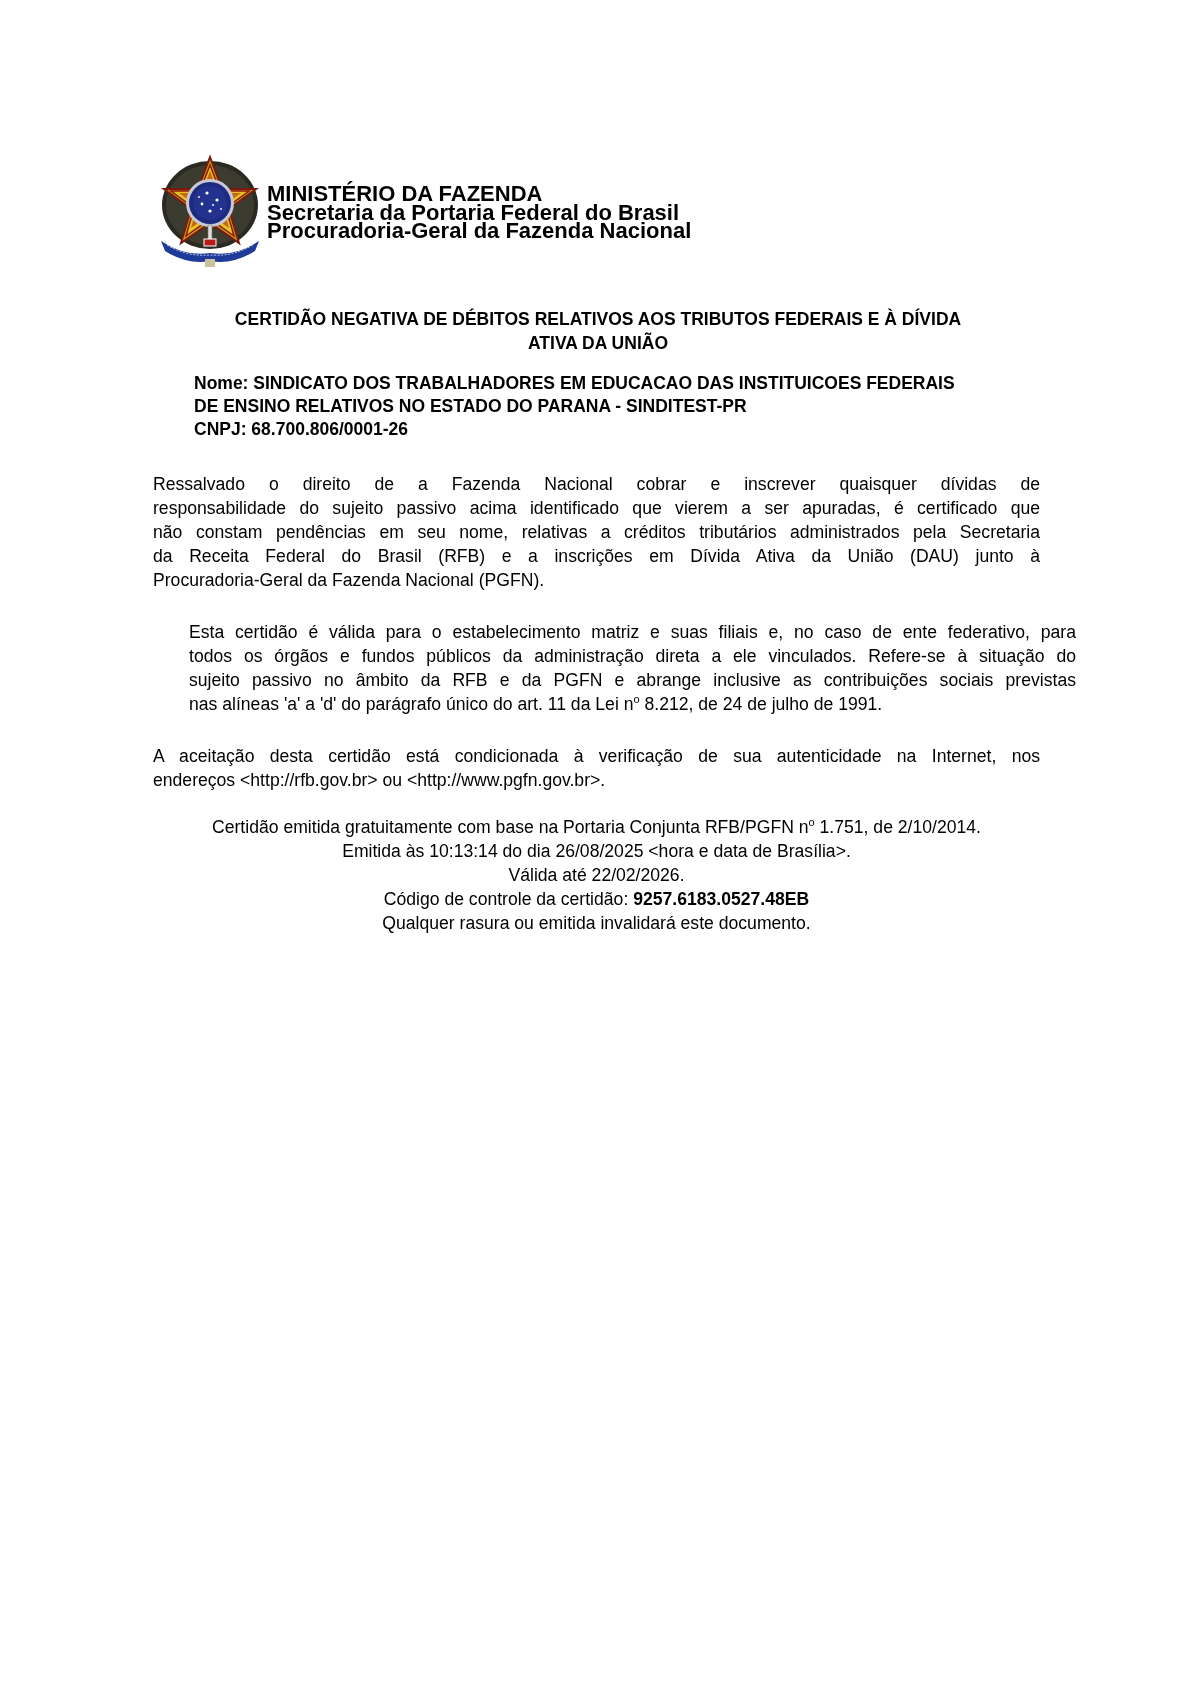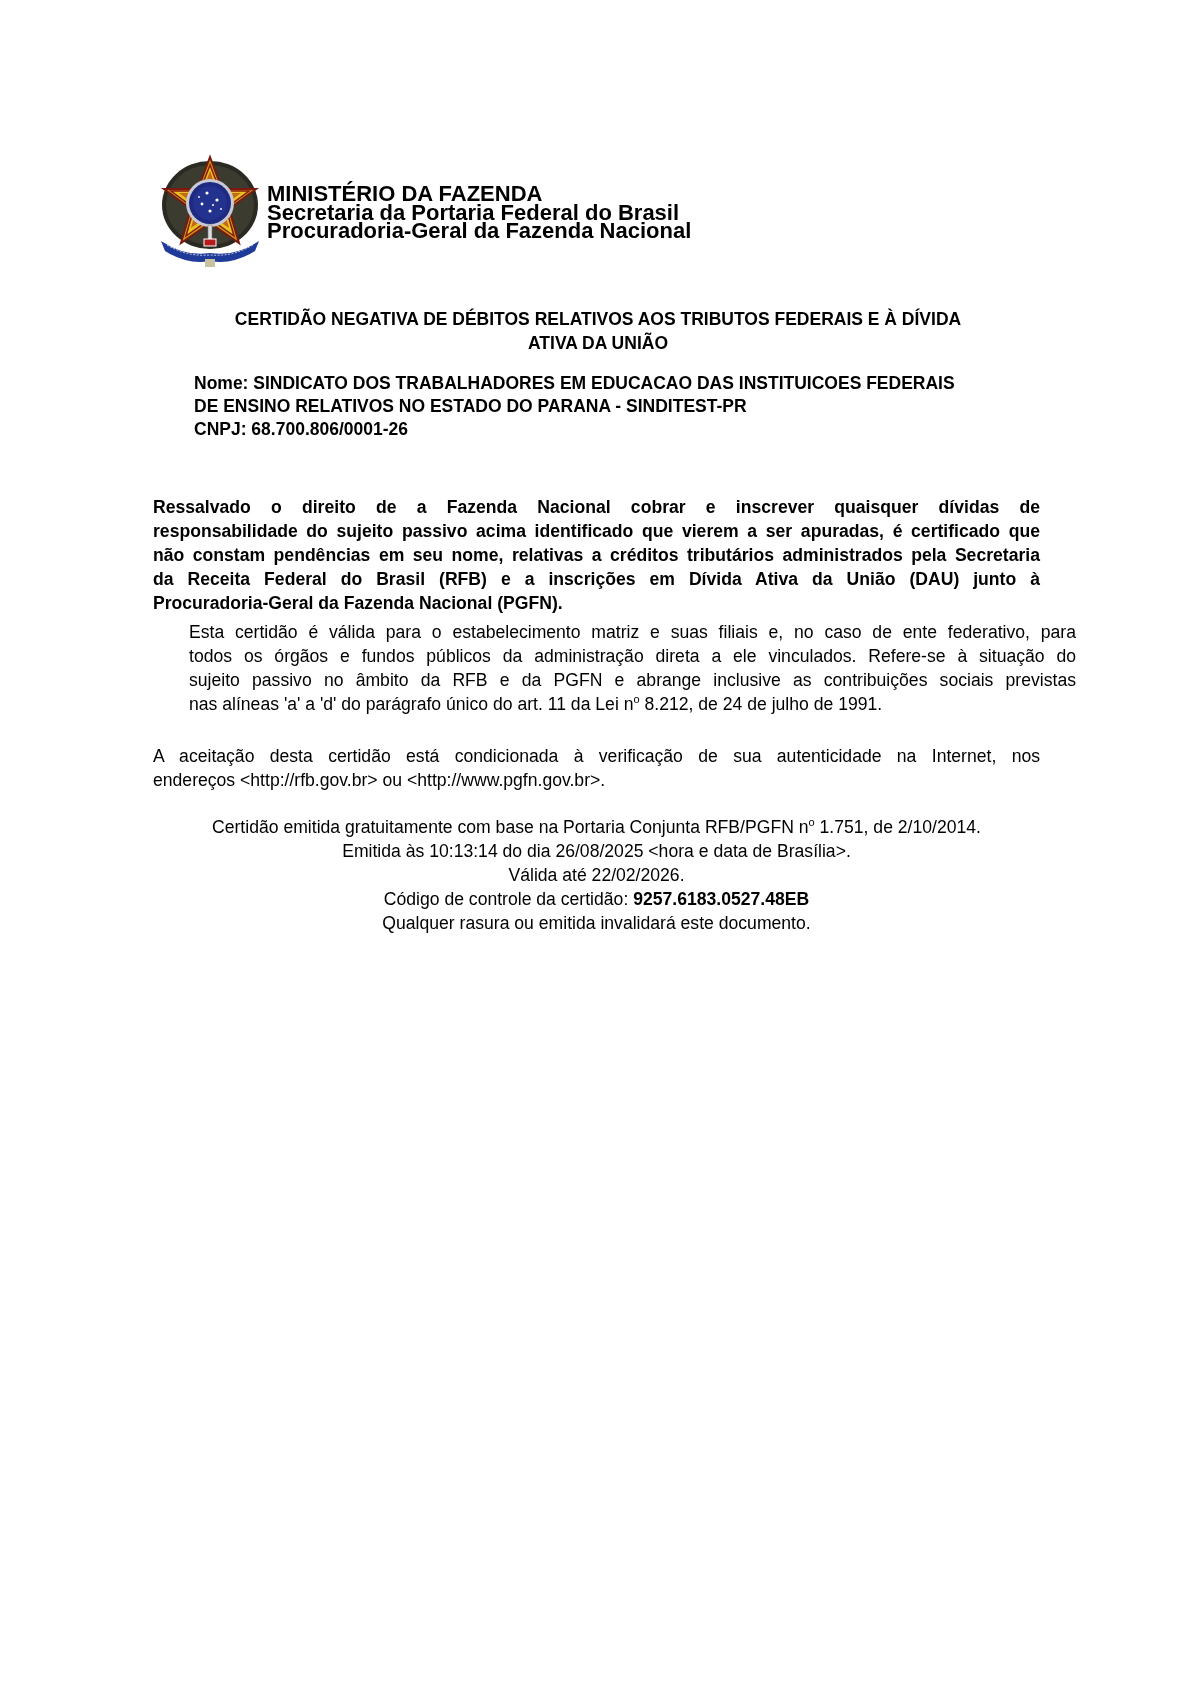--- a/index.html
+++ b/index.html
@@ -74,21 +74,21 @@
 
     
     .para {
       position: absolute;
       left: 153px;
       width: 887px;
       font-size: 17.6px;
       line-height: 24px;
       text-align: justify;
     }
-    .para.p1 { top: 495px; font-weight: bold; }
+    .para.p1 { top: 472px; }
     .para.p2 { top: 620px; margin-left: 36px; }
     .para.p3 { top: 744px; }
     .para.p4 { top: 815px; text-align: center; }
     .para sup {
       font-size: 11px;
       line-height: 0;
       vertical-align: 7px;
     }
     .line { display: block; white-space: nowrap; }
     .justify-line {

